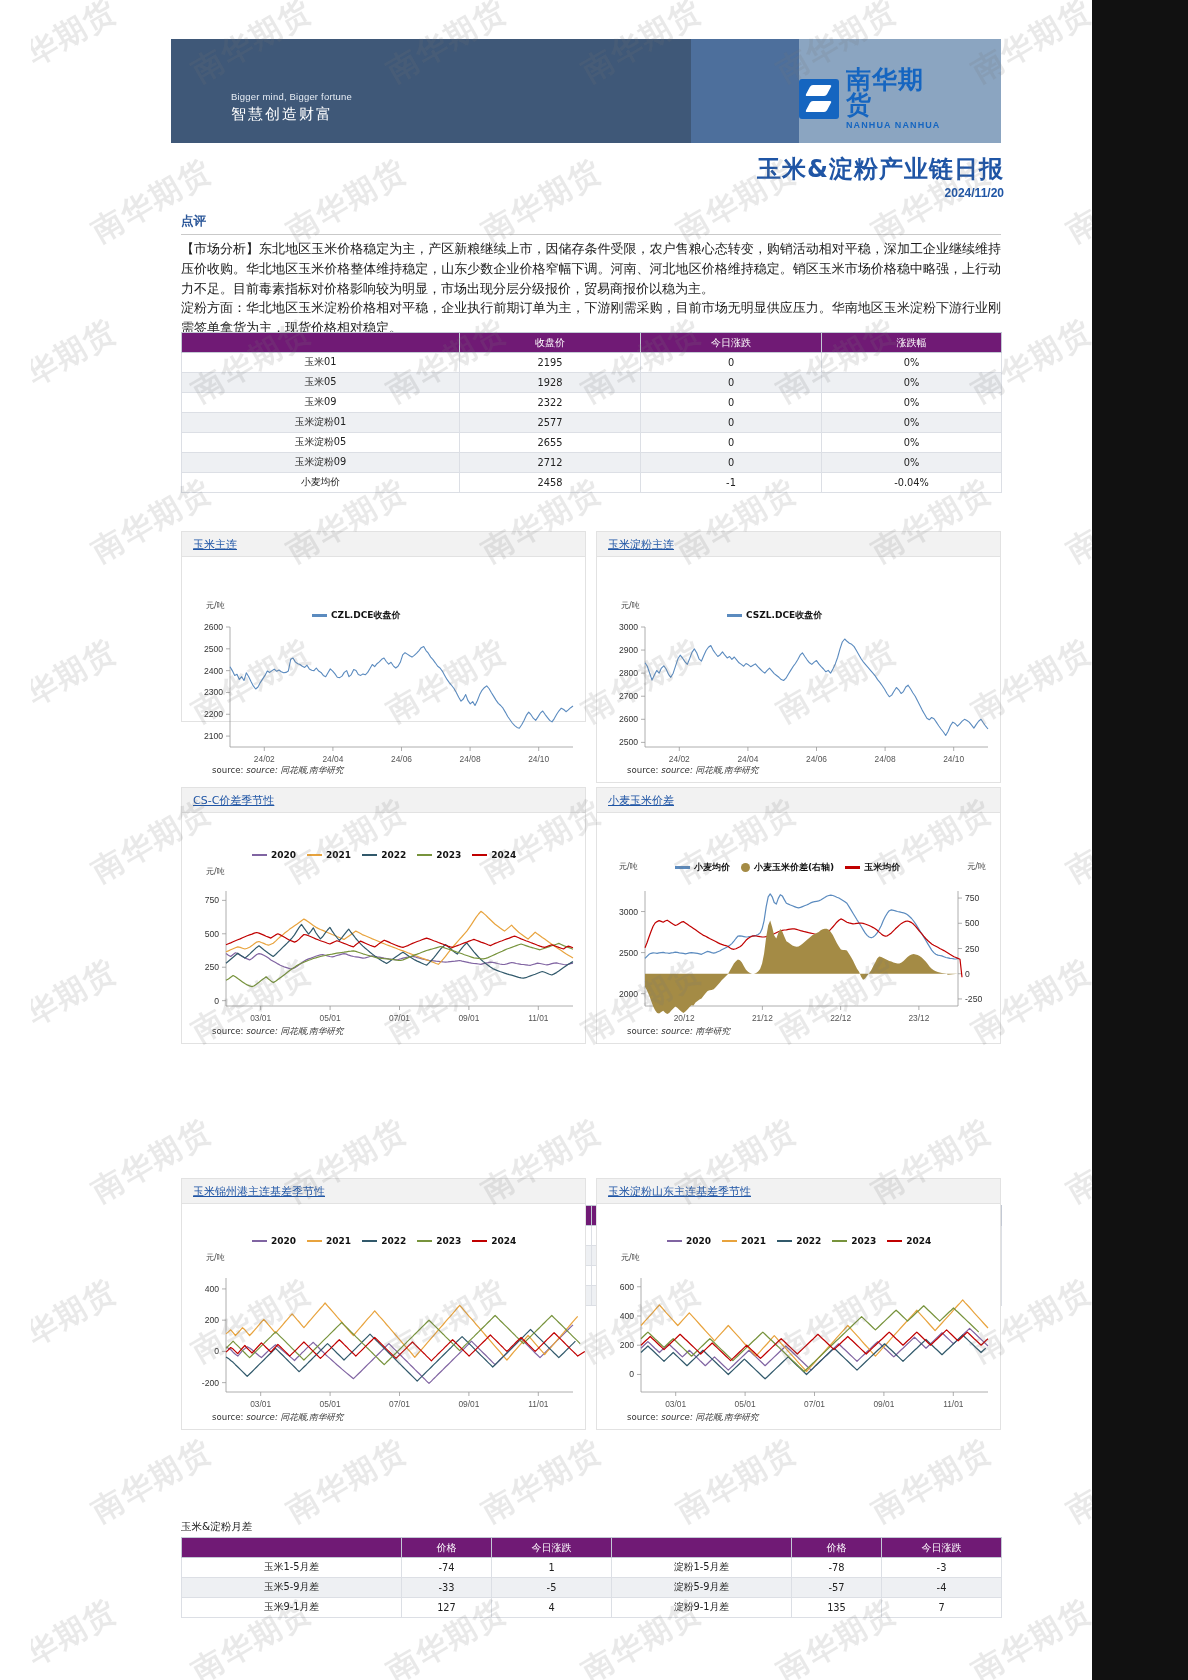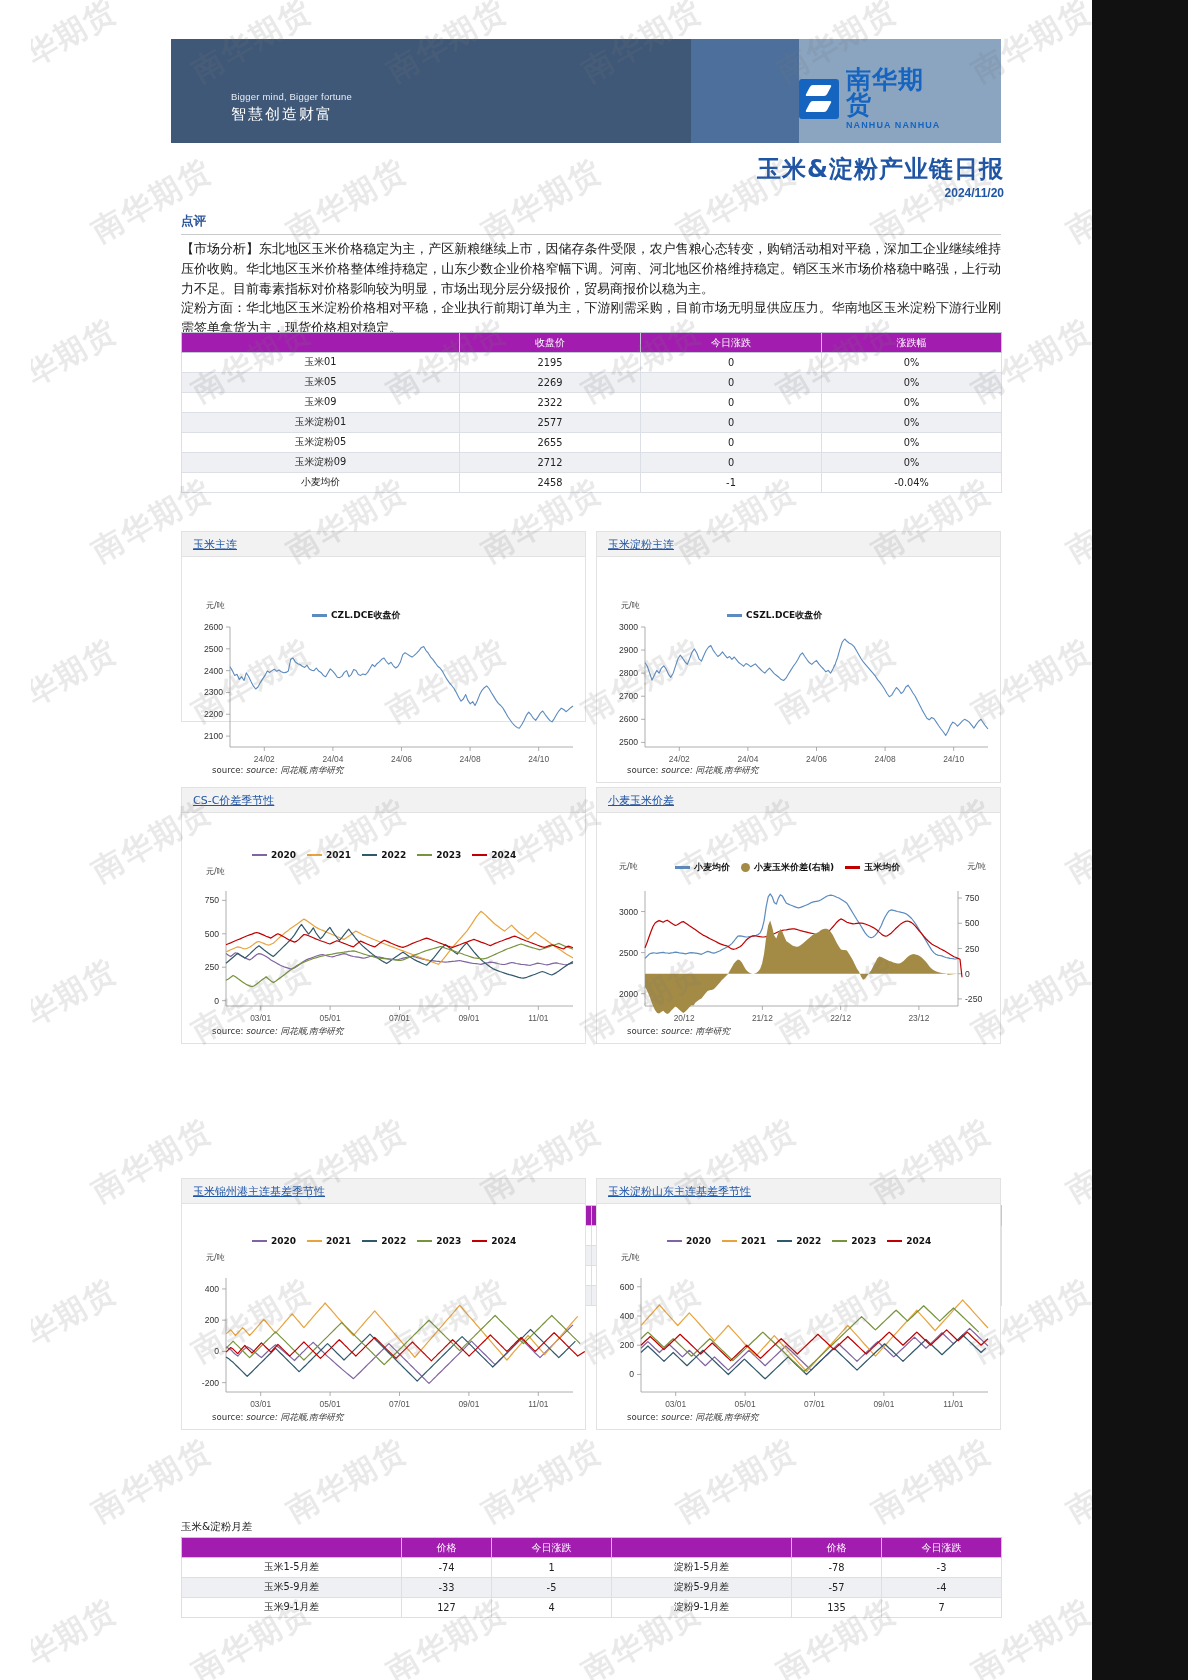--- a/index.html
+++ b/index.html
@@ -115,21 +115,21 @@
   
   .tbl-cap{
     font-family:"DejaVu Sans",sans-serif;
     font-size:10.5px; color:#1a1a1a; margin-bottom:3px;
   }
   table.nh{
     border-collapse:collapse; width:820px; table-layout:fixed;
     font-family:"DejaVu Sans",sans-serif;
   }
   table.nh th{
-    background:#a21caf; color:#ffffff; font-size:10px; font-weight:400;
+    background:#701a75; color:#ffffff; font-size:10px; font-weight:400;
     height:20px; border:1px solid #c3c9d4; text-align:center;
   }
   table.nh td{
     font-size:9.8px; color:#202020; height:20px;
     border:1px solid #dcdfe5; text-align:center; background:#ffffff;
   }
   table.nh tr.alt td{ background:#eef0f3; }
 
   #fut-table{ position:absolute; left:150px; top:332px; z-index:2; }
   #spot-table{ position:absolute; left:150px; top:1141px; z-index:2;margin-top:47px; }
@@ -296,21 +296,21 @@
           </thead>
         <tbody id="fut-body">
             <tr>
               <td>玉米01</td>
               <td>2195</td>
               <td>0</td>
               <td>0%</td>
             </tr>
             <tr class="alt">
               <td>玉米05</td>
-              <td>2269</td>
+              <td>1928</td>
               <td>0</td>
               <td>0%</td>
             </tr>
             <tr>
               <td>玉米09</td>
               <td>2322</td>
               <td>0</td>
               <td>0%</td>
             </tr>
             <tr class="alt">

